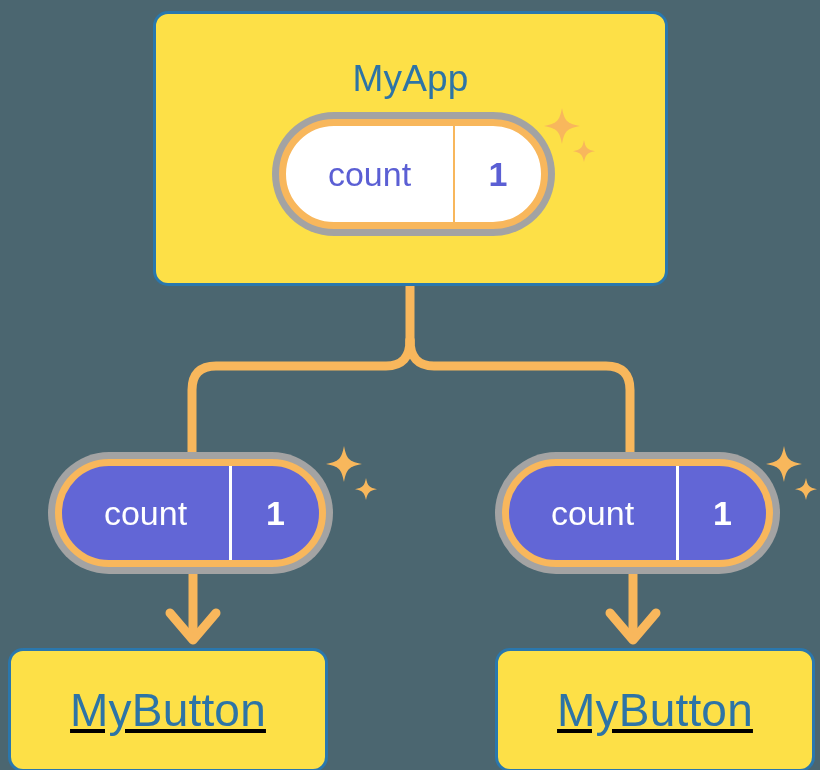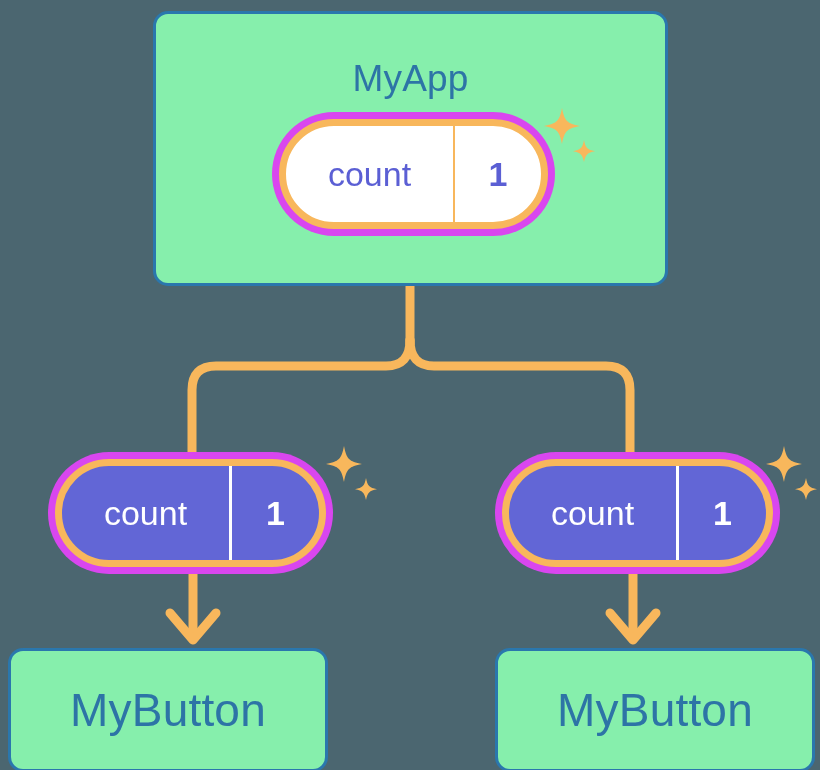--- a/index.html
+++ b/index.html
@@ -8,27 +8,28 @@
     background:#4b6670;
     font-family:"Liberation Sans", sans-serif;
     overflow:hidden;
     position:relative;
   }
   #stage{position:absolute;left:0;top:0;width:820px;height:770px;}
 
   
   .card{
     position:absolute;
-    background:#86efac;
+    background:#fde047;
     border:3px solid #2a77ad;
     border-radius:15px;
     box-sizing:border-box;
     display:flex;
     align-items:center;
     justify-content:center;
+    text-decoration:underline;
   }
   .card-title{
     color:#2d74a6;
     font-size:37px;
     letter-spacing:0.2px;
     white-space:nowrap;
   }
   #app-card{
     left:153px;top:11px;width:515px;height:275px;
     display:block;
@@ -43,21 +44,21 @@
   #btn-card-right{
     left:495px;top:648px;width:320px;height:124px;
   }
   #btn-card-left .card-title,#btn-card-right .card-title{font-size:46px;}
 
   
   .pill{
     position:absolute;
     box-sizing:border-box;
     border-radius:999px;
-    background:#d946ef;            
+    background:#a3a3a3;            
     display:flex;align-items:center;justify-content:center;
   }
   .pill-inner{
     position:absolute;
     left:7px;top:7px;right:7px;bottom:7px;
     border-radius:999px;
     border:7px solid #f8b75c;      
     box-sizing:border-box;
     display:flex;
     overflow:hidden;

